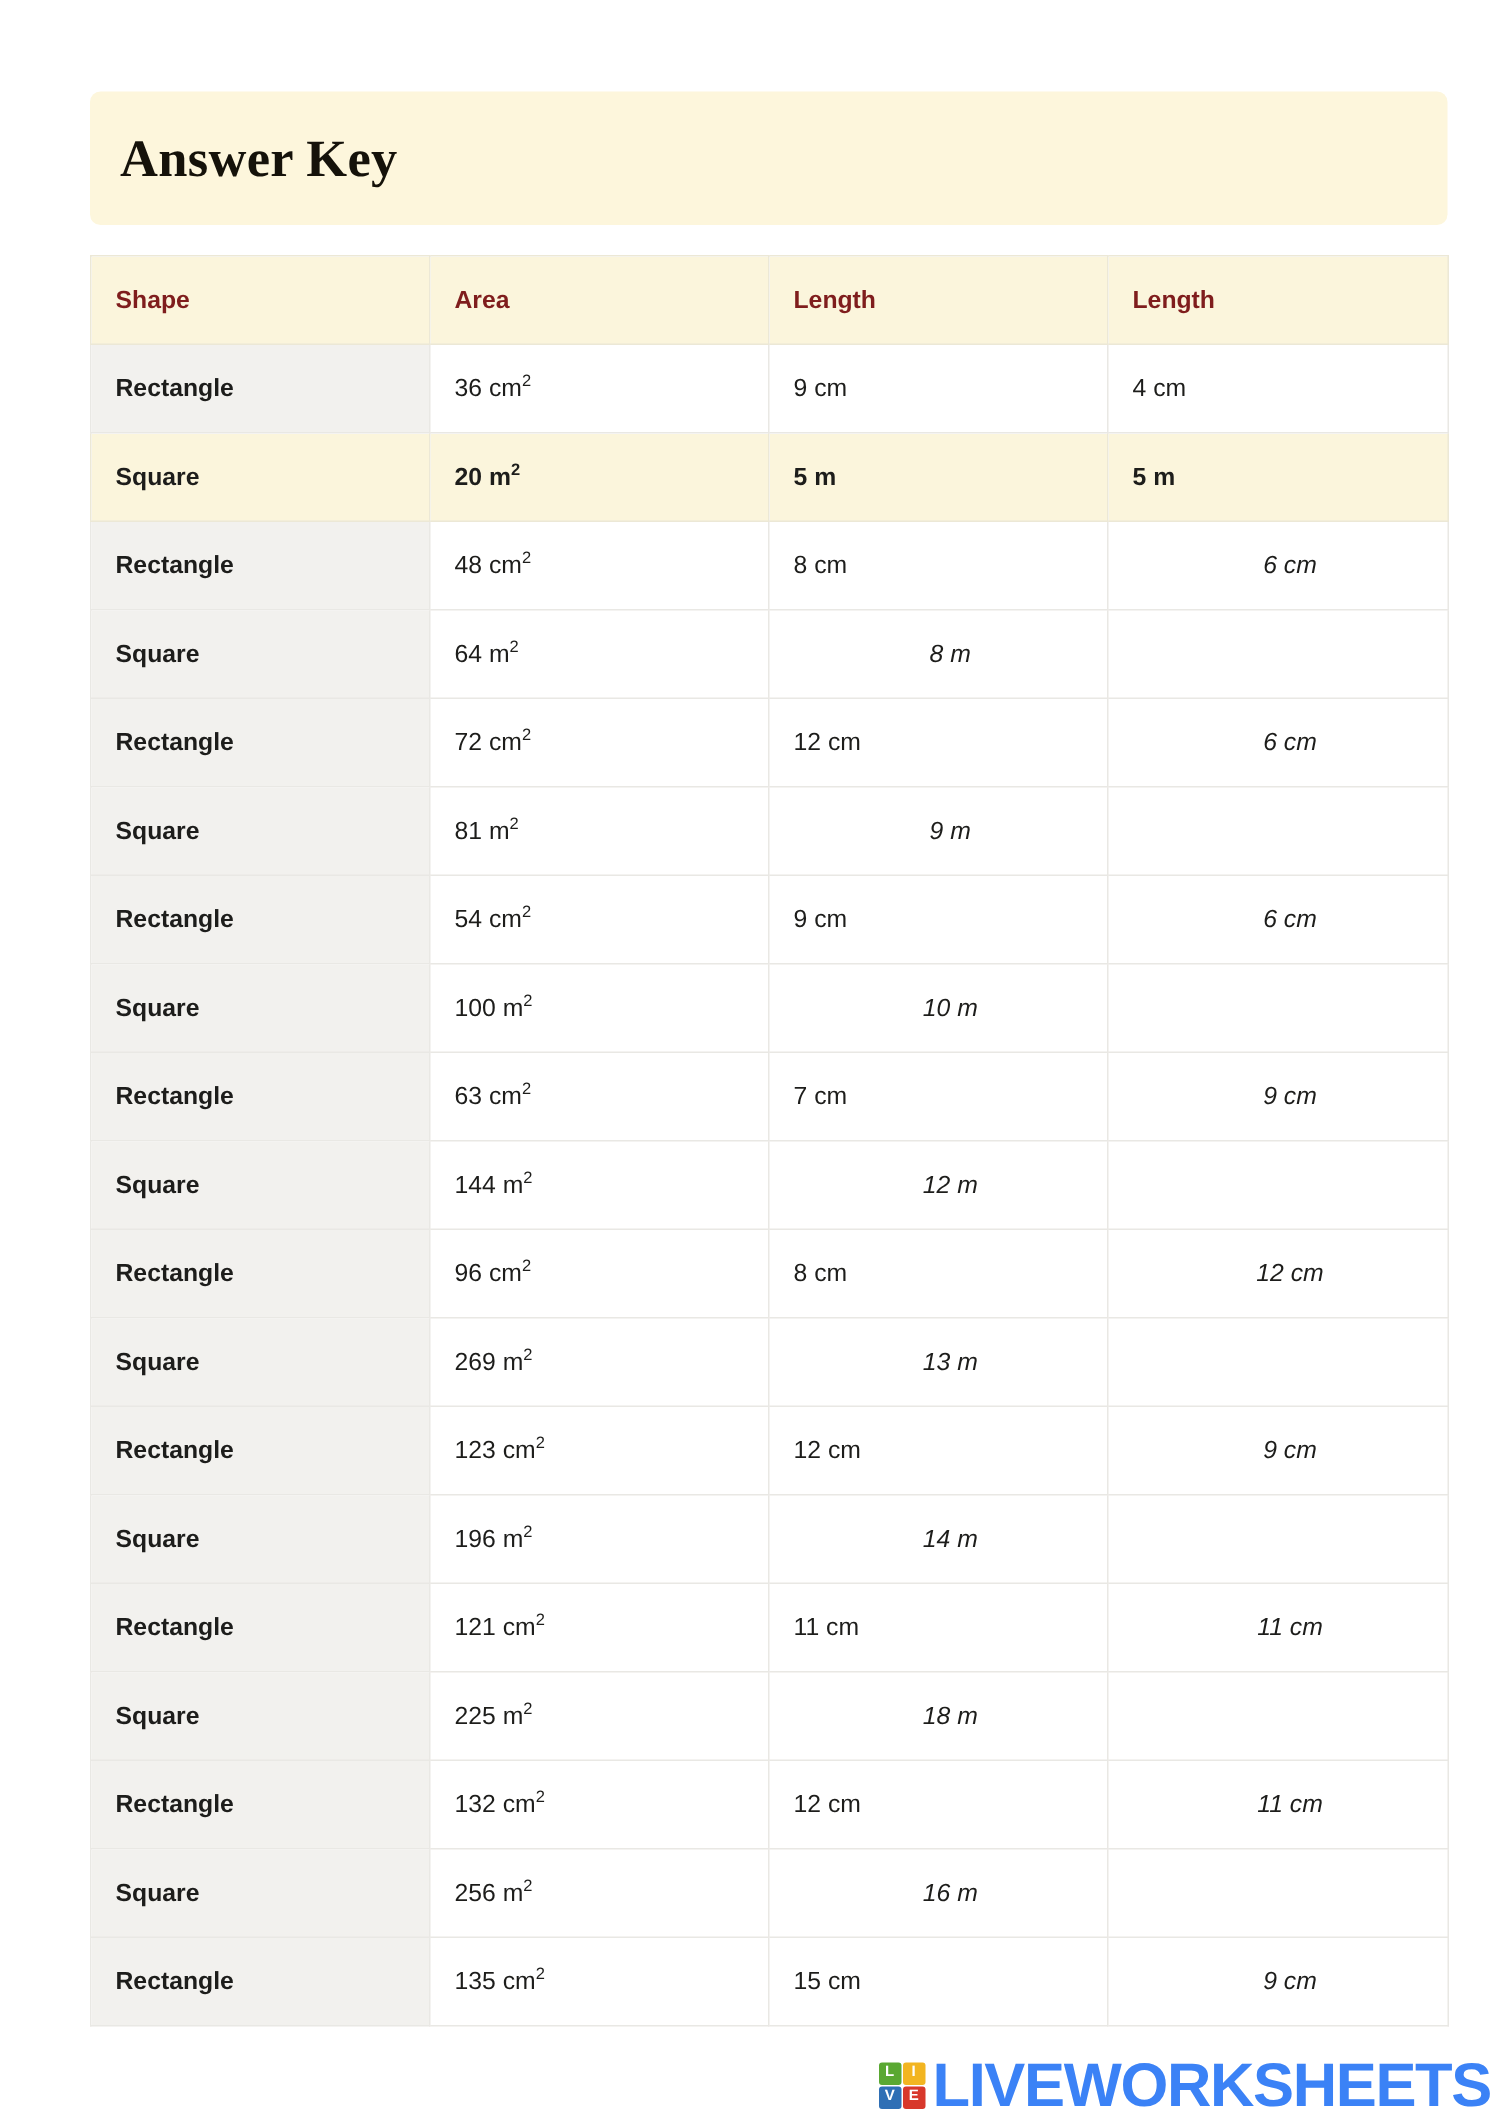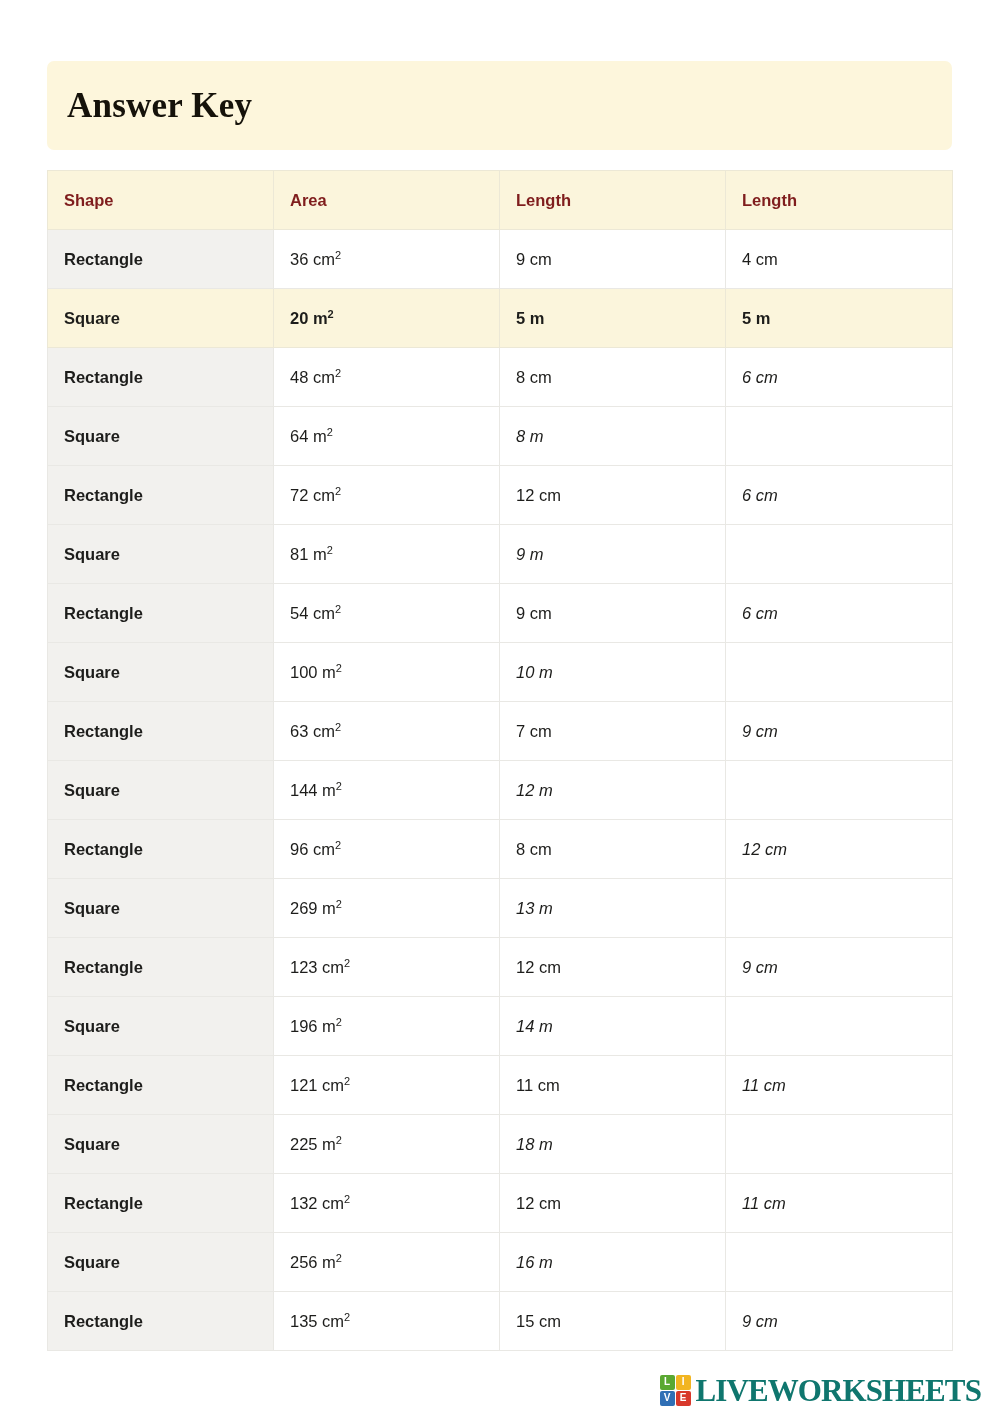--- a/index.html
+++ b/index.html
@@ -11,21 +11,21 @@
     height: 1413px;
     background: #ffffff;
     font-family: "Liberation Sans", sans-serif;
     -webkit-font-smoothing: antialiased;
     overflow: hidden;
     position: relative;
   }
 
   .sheet {
     position: absolute;
-    left: 0;
+    left: 13px;
     top: 0;
     width: 896px;
     height: 1413px;
   }
 
   
   .answer-banner {
     position: absolute;
     left: 47px;
     top: 61px;
@@ -97,20 +97,21 @@
   .answer-table tbody tr.row-highlight td,
   .answer-table tbody tr.row-highlight td.shape-cell {
     background: #fbf5dc;
     font-weight: bold;
     border-color: #ece8d6;
   }
 
   
   .answer-table td.answer-italic {
     font-style: italic;
+    text-align: center;
   }
 
   .sup {
     font-size: 11px;
     vertical-align: super;
     line-height: 0;
   }
 
   
   .lw-footer {
@@ -148,25 +149,25 @@
     color: #ffffff;
     font-family: "Liberation Sans", sans-serif;
     line-height: 1;
   }
   .lw-tile.t-l { background: #5aa832; }
   .lw-tile.t-i { background: #f2b521; }
   .lw-tile.t-v { background: #2f6fb5; }
   .lw-tile.t-e { background: #d8382b; }
 
   .lw-wordmark {
-    font-size: 31px;
+    font-size: 41px;
     font-weight: bold;
     letter-spacing: -0.9px;
-    color: #0f766e;
-    font-family: Liberation Serif, serif;
+    color: #3b82f6;
+    font-family: Liberation Sans, sans-serif;
     line-height: 1;
   }
 </style>
 </head>
 <body>
 
 <div class="sheet">
 
   <div class="answer-banner">
     <div class="answer-banner-title">Answer Key</div>

